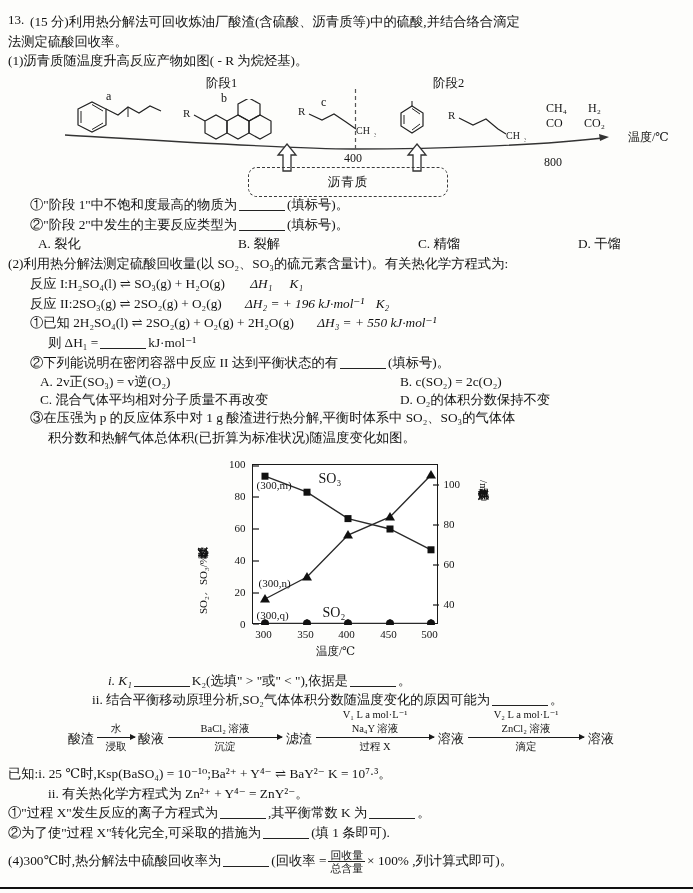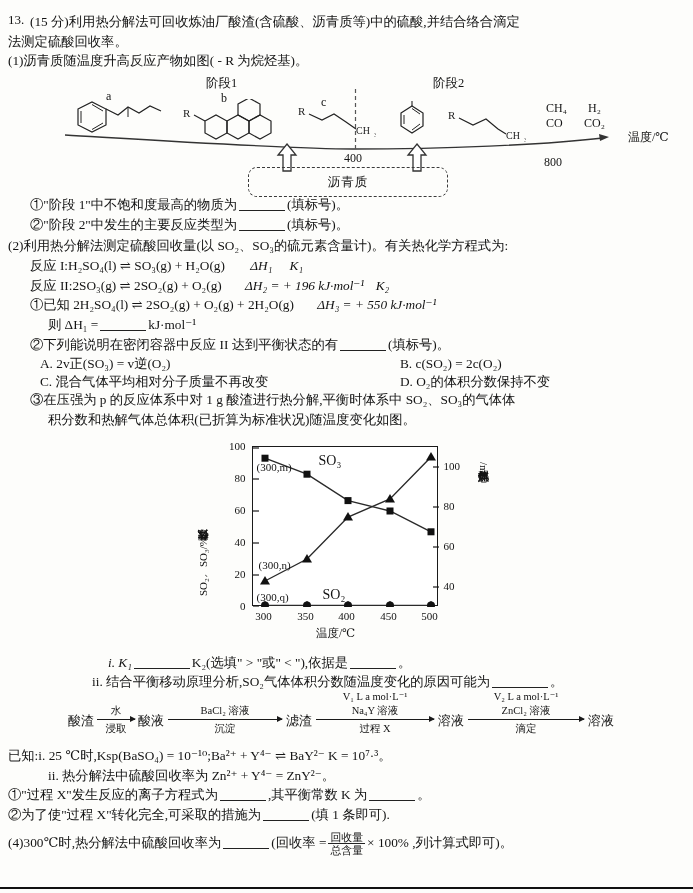--- a/index.html
+++ b/index.html
@@ -162,20 +162,26 @@
       <span>沥青质</span>
     </div>
   </div>
 
   <div style="margin-top:4px;">
     <div class="qline indent1">
       <span>①"阶段 1"中不饱和度最高的物质为</span><span class="blank"></span><span>(填标号)。</span>
     </div>
     <div class="qline indent1">
       <span>②"阶段 2"中发生的主要反应类型为</span><span class="blank"></span><span>(填标号)。</span>
+    </div>
+    <div class="qline" style="position:relative; height:18px; margin-left:30px;">
+      <span style="position:absolute;left:0;">A. 裂化</span>
+      <span style="position:absolute;left:200px;">B. 裂解</span>
+      <span style="position:absolute;left:380px;">C. 精馏</span>
+      <span style="position:absolute;left:540px;">D. 干馏</span>
     </div>
   </div>
 
   <div style="margin-top:2px;">
     <div class="qline">
       <span>(2)</span><span>利用热分解法测定硫酸回收量(以 SO₂、SO₃的硫元素含量计)。有关热化学方程式为:</span>
     </div>
 
     <div class="qline indent1" style="position:relative;">
       <span>反应 I:H₂SO₄(l) ⇌ SO₃(g) + H₂O(g)</span>
@@ -329,21 +335,21 @@
       <div class="fabove" style="left:248px; top:12px; width:118px;">Na₄Y 溶液</div>
       <div class="fbelow" style="left:248px; top:30px; width:118px;">过程 X</div>
 
       <div class="farrow" style="left:400px; top:27px; width:116px;"></div>
       <div class="fabove" style="left:400px; top:-2px; width:116px;">V₂ L a mol·L⁻¹</div>
       <div class="fabove" style="left:400px; top:12px; width:116px;">ZnCl₂ 溶液</div>
       <div class="fbelow" style="left:400px; top:30px; width:116px;">滴定</div>
     </div>
 
     <div class="qline">已知:i. 25 ℃时,Ksp(BaSO₄) = 10⁻¹⁰;Ba²⁺ + Y⁴⁻ ⇌ BaY²⁻   K = 10⁷·³。</div>
-    <div class="qline indent2">ii. 热分解法中硫酸回收率为 Zn²⁺ + Y⁴⁻ = ZnY²⁻。</div>
+    <div class="qline indent2">ii. 有关热化学方程式为 Zn²⁺ + Y⁴⁻ = ZnY²⁻。</div>
 
     <div class="qline">
       <span>①"过程 X"发生反应的离子方程式为</span><span class="blank"></span><span>,其平衡常数 K 为</span><span class="blank"></span><span>。</span>
     </div>
     <div class="qline">
       <span>②为了使"过程 X"转化完全,可采取的措施为</span><span class="blank"></span><span>(填 1 条即可).</span>
     </div>
   </div>
 
   <div class="qline" style="margin-top:6px;">

